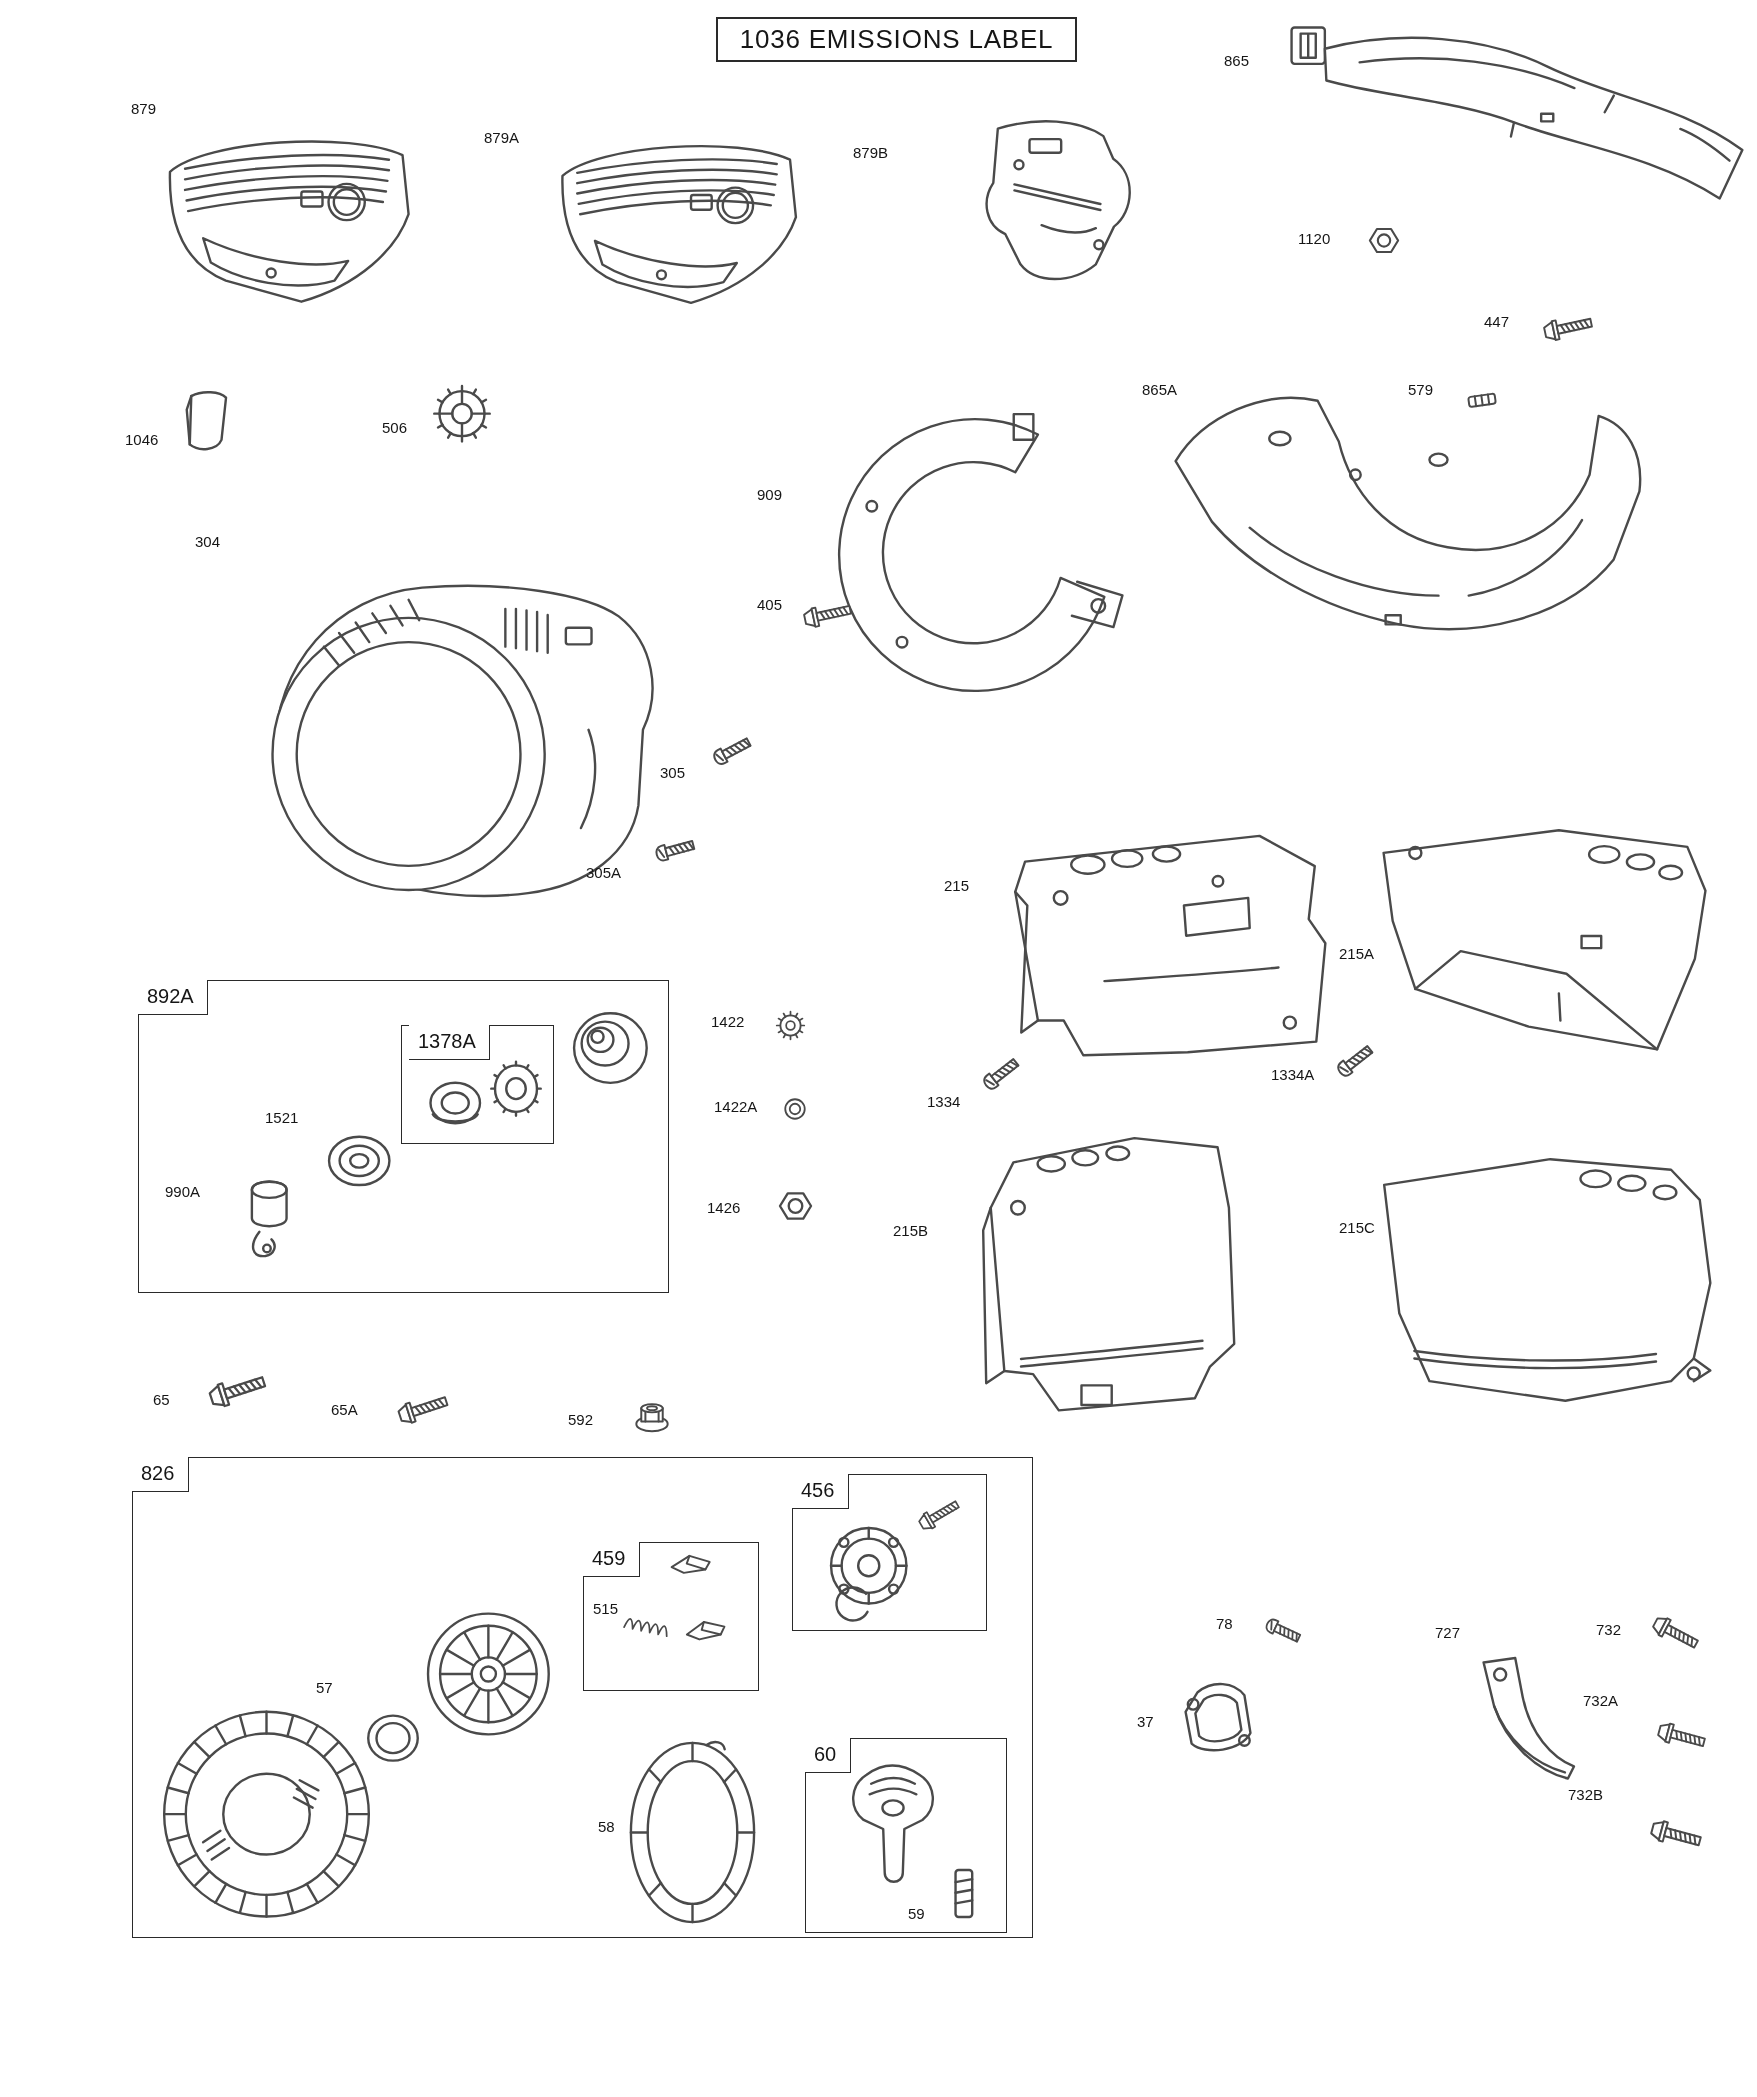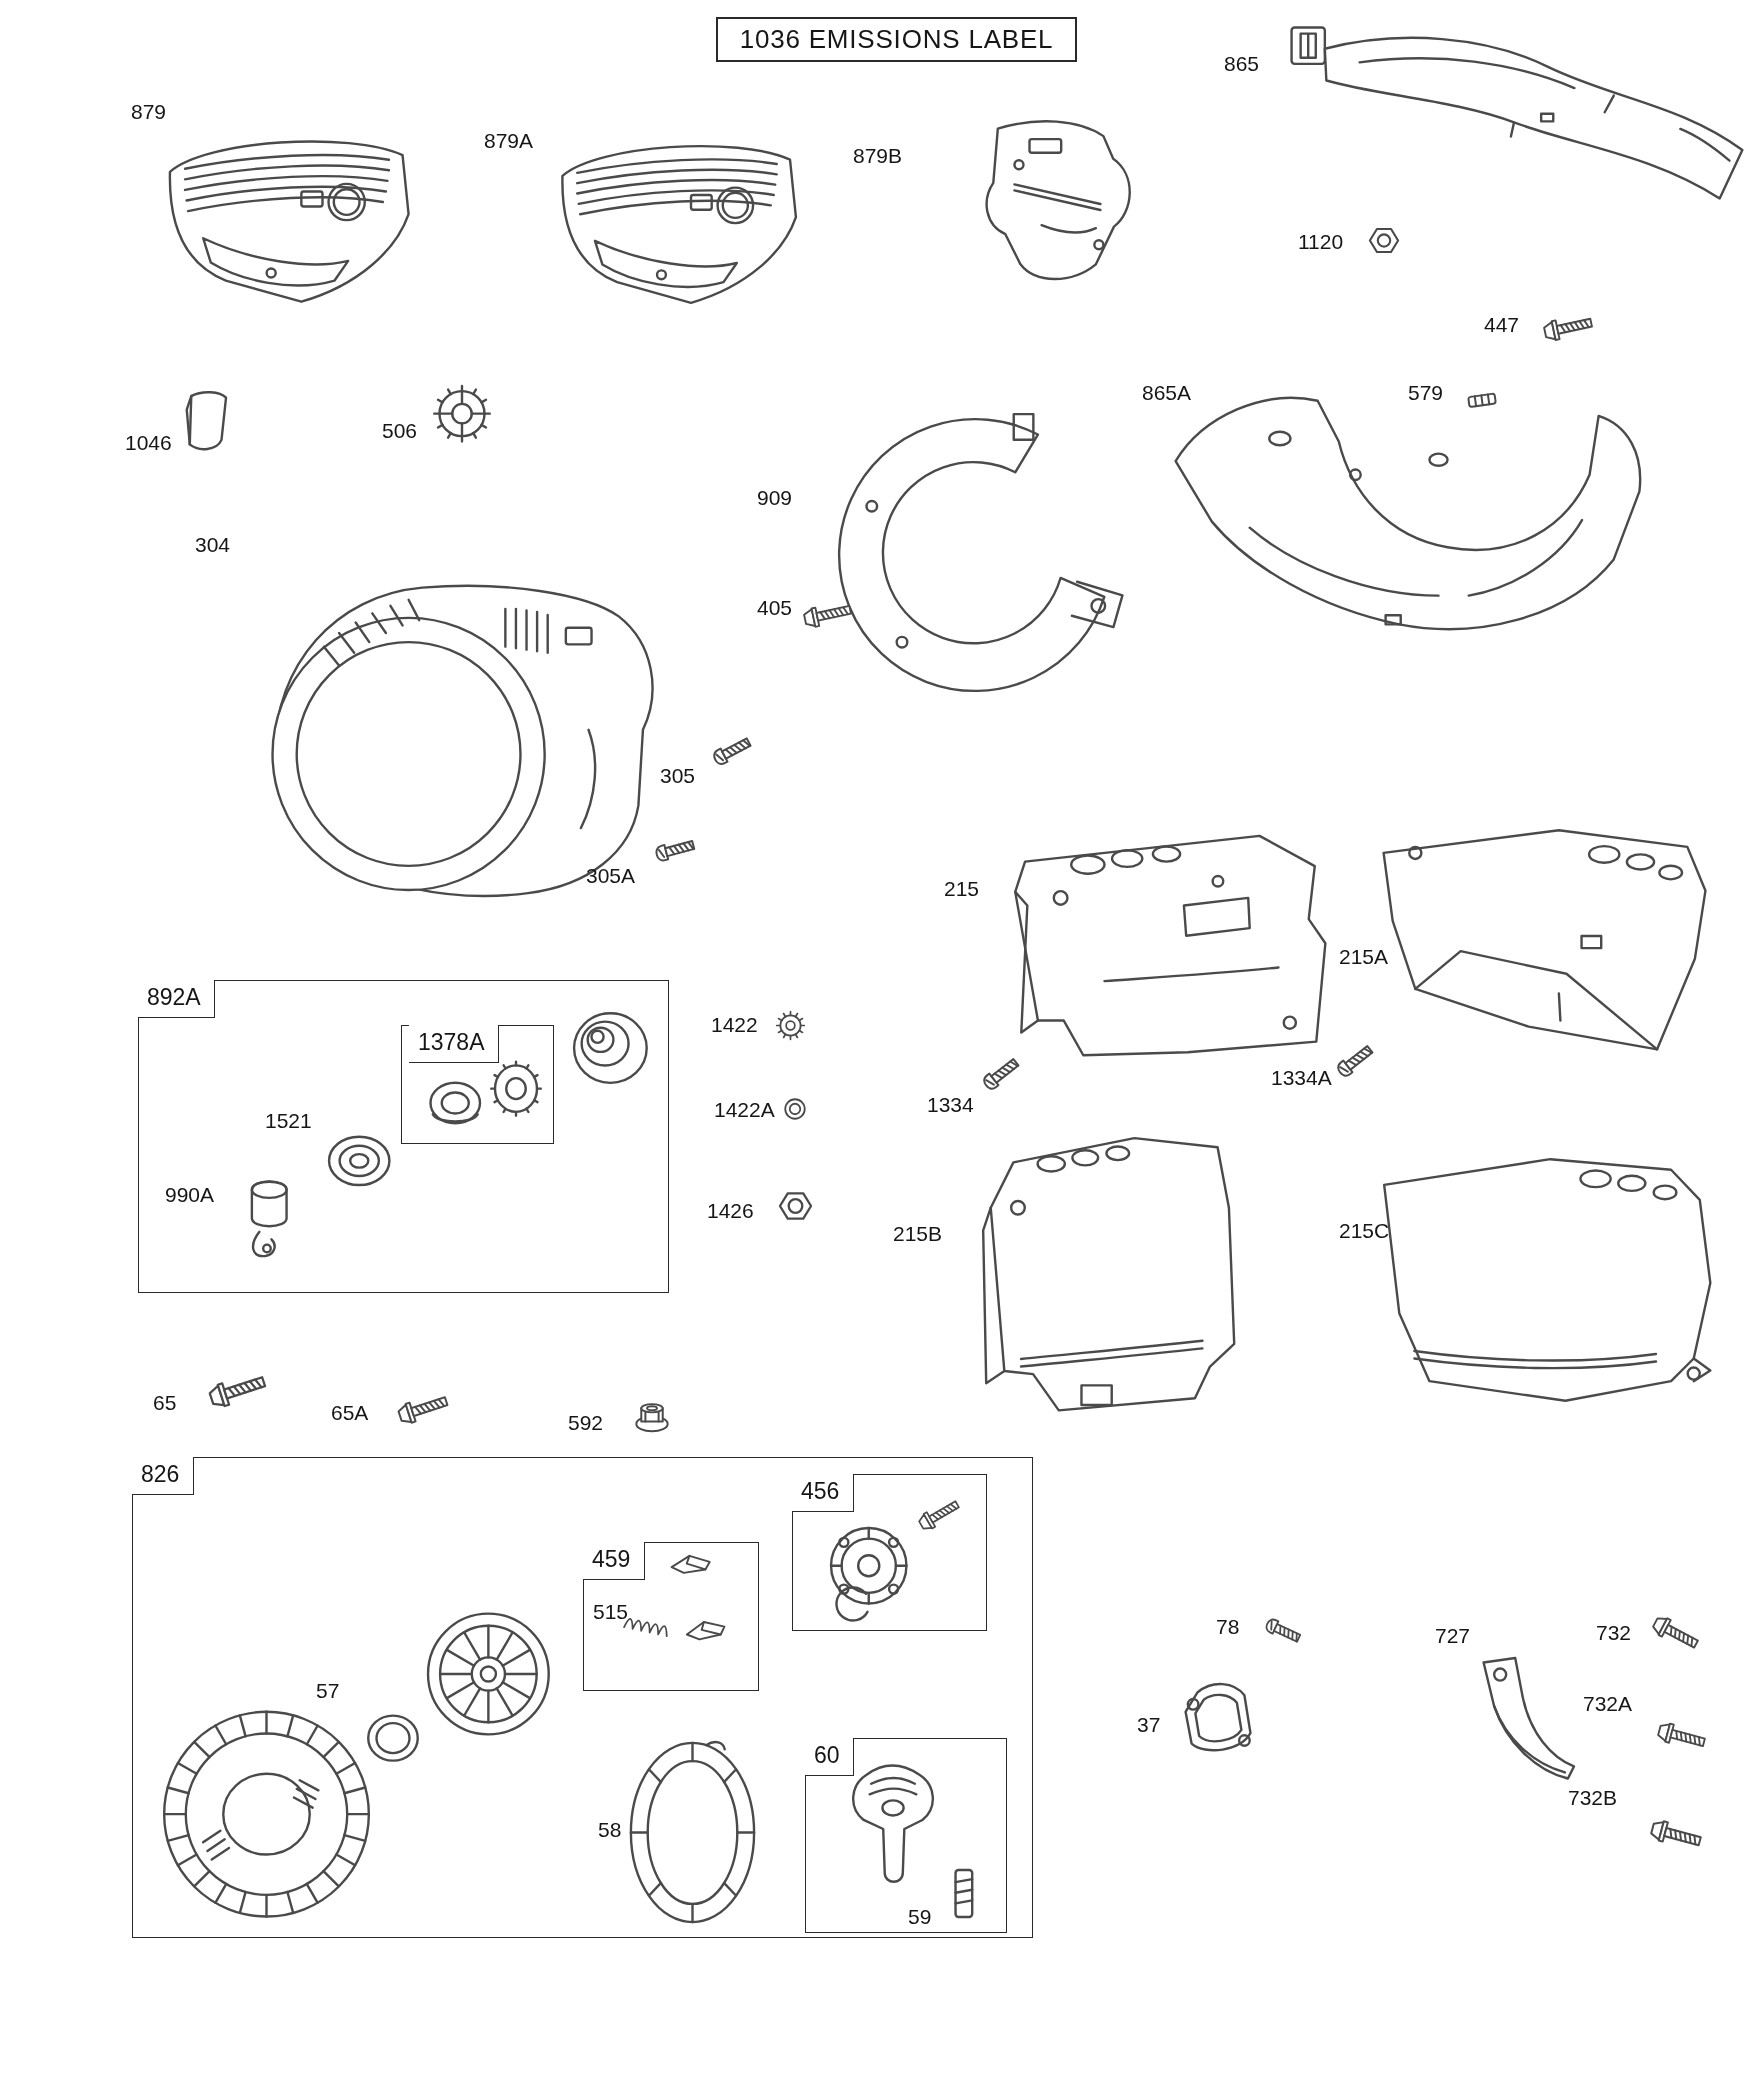--- a/index.html
+++ b/index.html
@@ -1,28 +1,28 @@
 <!DOCTYPE html>
 <html style="font-size:12px"><head>
 <meta charset="utf-8">
 <style>
   html,body { margin:0; padding:0; background:#ffffff; }
   #canvas {
     position:relative; width:1757px; height:2097px; background:#ffffff;
     font-family:"Liberation Sans", sans-serif; color:#161616; overflow:hidden;margin-left:40px;
   }
-  .lbl { position:absolute; font-size:21px; line-height:1; white-space:nowrap; }
+  .lbl { position:absolute; font-size:15px; line-height:1; white-space:nowrap; }
   .titlebox {
     position:absolute; border:2.3px solid #2a2a2a; background:#fff;
     display:flex; align-items:center; justify-content:center;
     font-size:26px; letter-spacing:0.8px;
   }
   .gbox { position:absolute; border:1.9px solid #2a2a2a; background:transparent; }
   .tab {
-    position:absolute; font-size:23px; line-height:1; background:#fff;
+    position:absolute; font-size:20px; line-height:1; background:#fff;
     padding:6px 13.6px 7.6px 9px; border-right:1.9px solid #2a2a2a; border-bottom:1.9px solid #2a2a2a;
     z-index:4;
   }
   svg.draw { position:absolute; overflow:visible; }
   svg.draw * { vector-effect:non-scaling-stroke; }
   .ln { fill:none; stroke:#4a4a4a; stroke-width:2.4; stroke-linecap:round; stroke-linejoin:round; }
   .fw { fill:#ffffff; stroke:#4a4a4a; stroke-width:2.4; stroke-linecap:round; stroke-linejoin:round; }
 </style>
 </head>
 <body>

